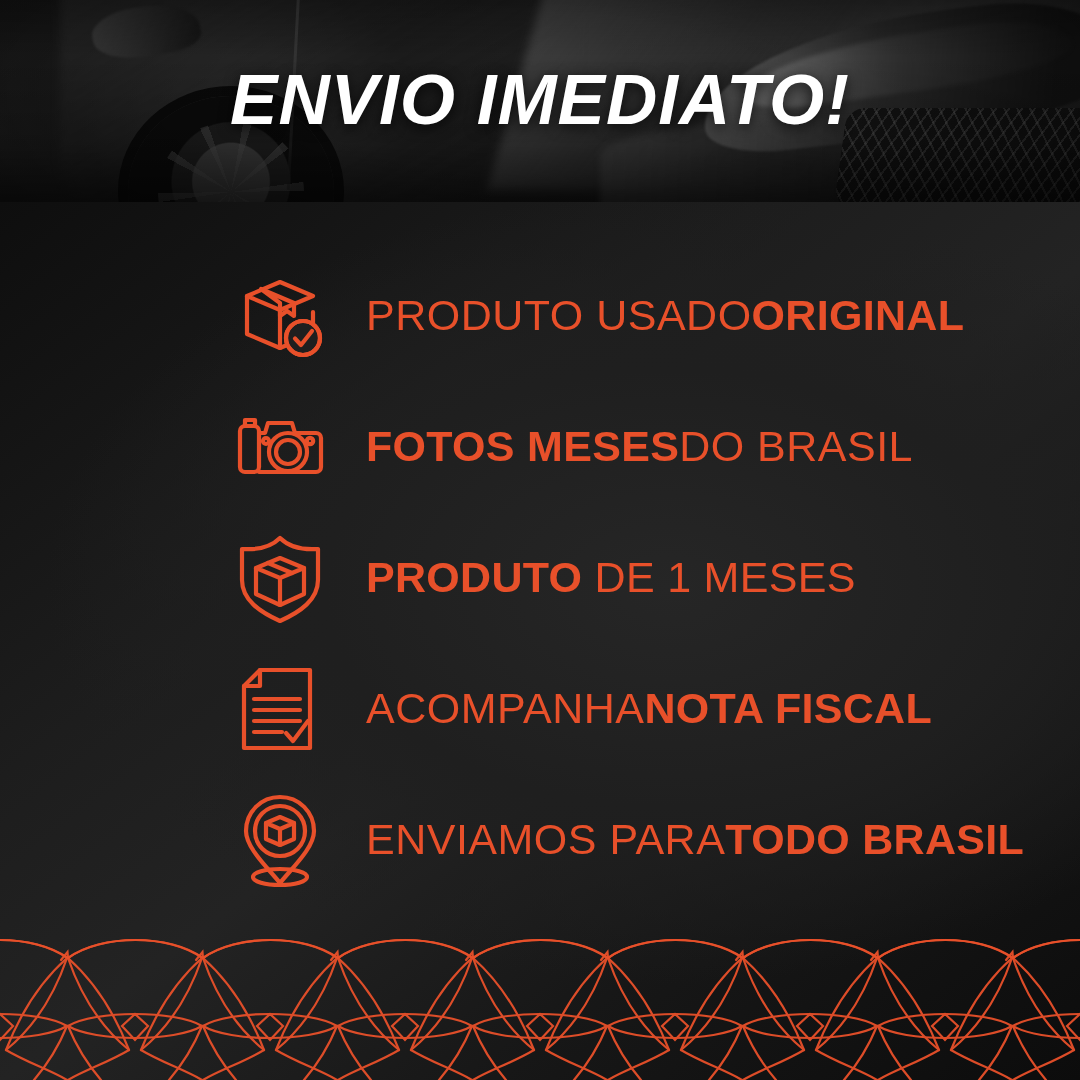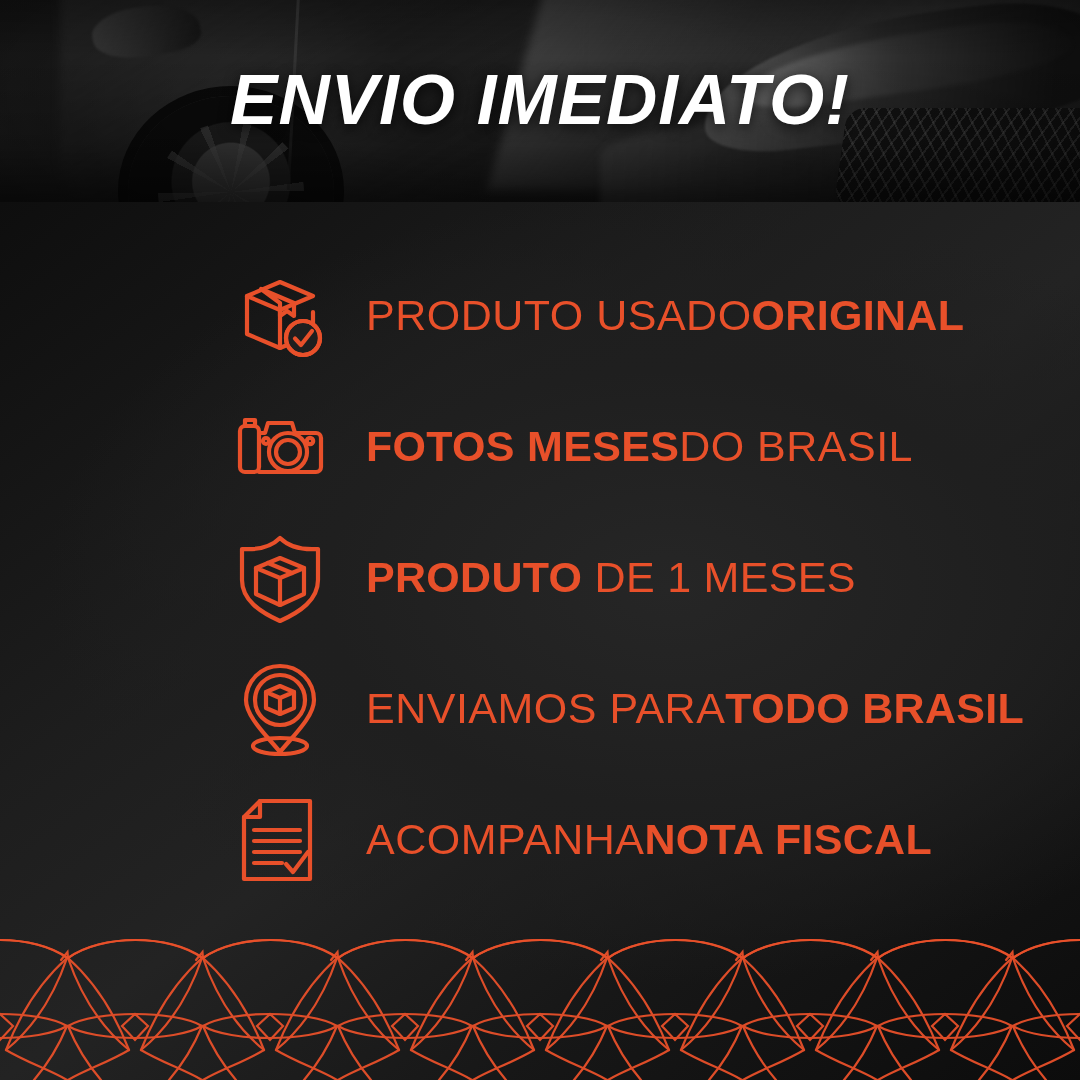--- a/index.html
+++ b/index.html
@@ -235,49 +235,49 @@
           </svg>
         </div>
         <div class="feature-text">
           <div class="line ft-bold"><span>PRODUTO</span><span class="ft-inline-reg"> DE 1 MESES</span></div>
         </div>
       </div>
 
       <div class="feature-row">
         <div class="feature-icon">
           <svg width="100" height="100" viewBox="0 0 100 100" fill="none" stroke="#E8502A" stroke-width="4.2" stroke-linecap="round" stroke-linejoin="round">
-            <path d="M50 7 C69 7 84 22 84 41 C84 58 62 78 50 93 C38 78 16 58 16 41 C16 22 31 7 50 7 Z"></path>
-            <circle cx="50" cy="41" r="25"></circle>
-            <path d="M50 27 L64 33 L50 39 L36 33 Z"></path>
-            <path d="M36 33 L36 49 L50 55 L64 49 L64 33"></path>
-            <path d="M50 39 L50 55"></path>
-            <ellipse cx="50" cy="87" rx="27" ry="8"></ellipse>
-          </svg>
-        </div>
-        <div class="feature-text">
-          <div class="line ft-reg">ENVIAMOS PARA</div>
-          <div class="line ft-bold">TODO BRASIL</div>
-        </div>
-      </div>
-
-      <div class="feature-row">
-        <div class="feature-icon">
-          <svg width="100" height="100" viewBox="0 0 100 100" fill="none" stroke="#E8502A" stroke-width="4.2" stroke-linecap="round" stroke-linejoin="round">
             <path d="M30 11 L80 11 L80 89 L14 89 L14 27 Z"></path>
             <path d="M30 11 L30 27 L14 27"></path>
             <path d="M24 40 L70 40"></path>
             <path d="M24 51 L70 51"></path>
             <path d="M24 62 L70 62"></path>
             <path d="M24 73 L52 73"></path>
             <path d="M56 74 L63 82 L78 62"></path>
           </svg>
         </div>
         <div class="feature-text">
           <div class="line ft-reg">ACOMPANHA</div>
           <div class="line ft-bold">NOTA FISCAL</div>
+        </div>
+      </div>
+
+      <div class="feature-row">
+        <div class="feature-icon">
+          <svg width="100" height="100" viewBox="0 0 100 100" fill="none" stroke="#E8502A" stroke-width="4.2" stroke-linecap="round" stroke-linejoin="round">
+            <path d="M50 7 C69 7 84 22 84 41 C84 58 62 78 50 93 C38 78 16 58 16 41 C16 22 31 7 50 7 Z"></path>
+            <circle cx="50" cy="41" r="25"></circle>
+            <path d="M50 27 L64 33 L50 39 L36 33 Z"></path>
+            <path d="M36 33 L36 49 L50 55 L64 49 L64 33"></path>
+            <path d="M50 39 L50 55"></path>
+            <ellipse cx="50" cy="87" rx="27" ry="8"></ellipse>
+          </svg>
+        </div>
+        <div class="feature-text">
+          <div class="line ft-reg">ENVIAMOS PARA</div>
+          <div class="line ft-bold">TODO BRASIL</div>
         </div>
       </div>
 
     </div>
   </div>
 
   <div class="pattern">
     <svg width="1080" height="150" viewBox="0 0 1080 150" fill="none" stroke="#E8502A" stroke-width="2.2" stroke-linecap="round">
       <defs>
         <g id="unit">

